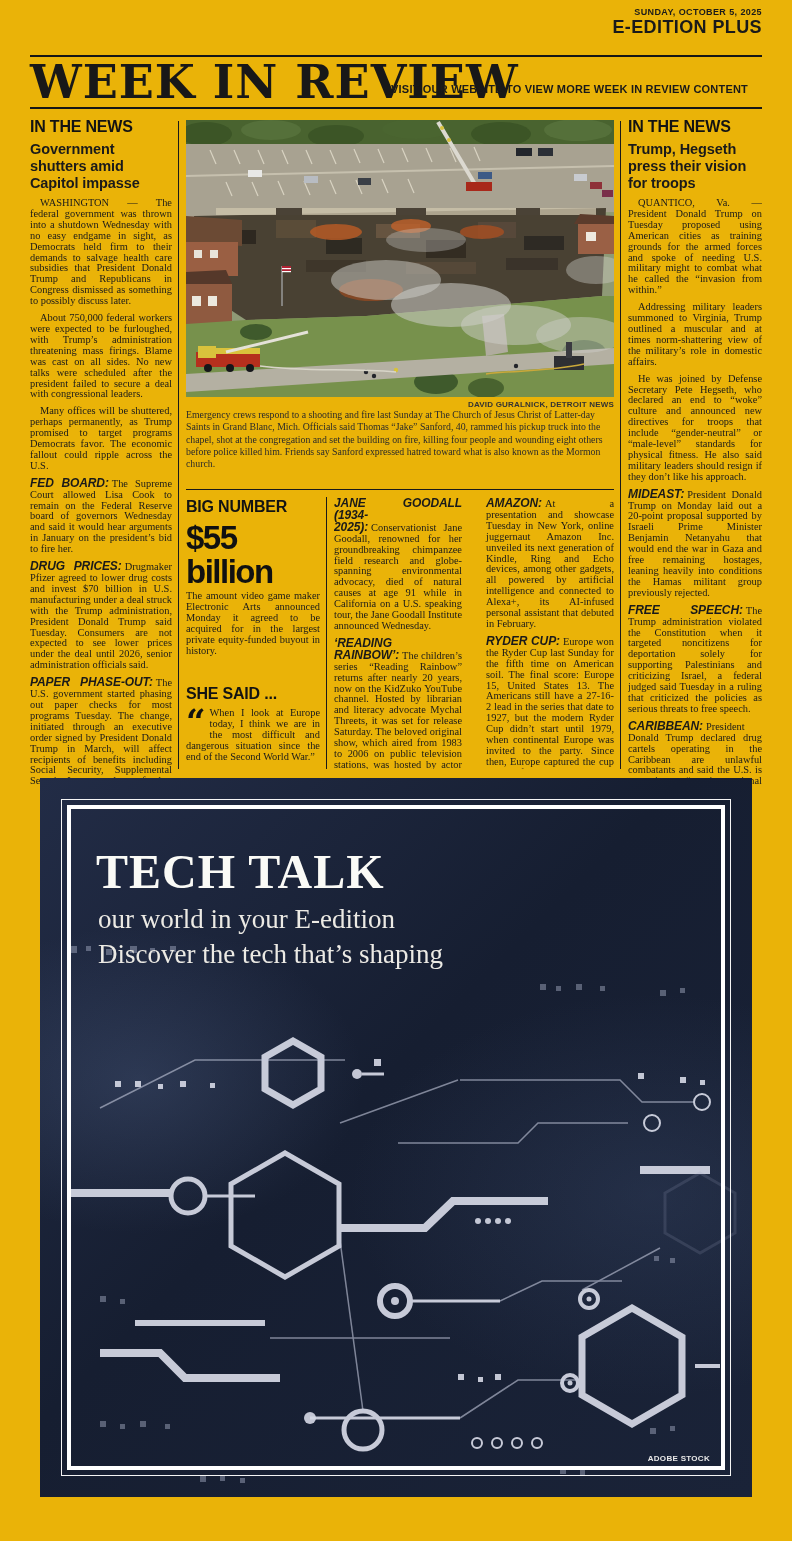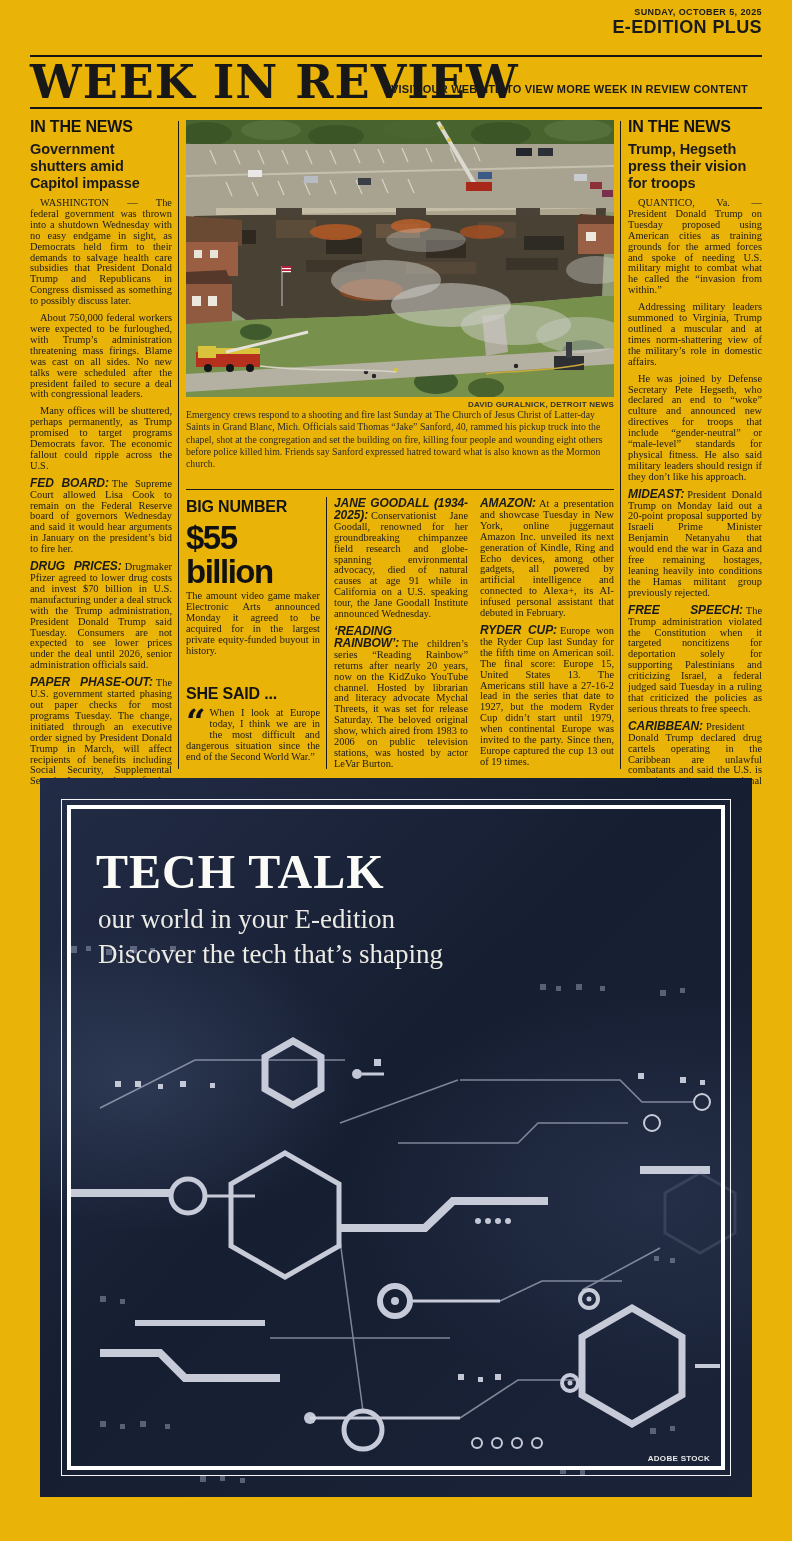--- a/index.html
+++ b/index.html
@@ -50,21 +50,21 @@
   .center-rule { position:absolute; left:186px; top:489px; width:428px; height:1px; background:#1a1a1a; }
   
   .bignumber { position:absolute; left:186px; top:498px; width:134px; height:271px; overflow:hidden; }
   .big-value { font-family:"Liberation Sans",sans-serif; font-weight:800; font-size:33px;
     letter-spacing:-1.5px; line-height:34px; margin:2px 0 2px; color:#111; }
   .bn-kicker2 { margin-top:29px; }
   .quote-mark { float:left; font-family:"DejaVu Serif",serif; font-weight:bold; font-size:34px;
     line-height:26px; padding-right:4px; color:#111; }
   .attribution { font-weight:bold; text-align:right; font-size:10.4px; line-height:11.2px; }
   .watercooler { position:absolute; left:334px; top:498px; width:280px; height:271px; overflow:hidden; }
-  .wc-cols { display:flex; gap:12px; }
+  .wc-cols { display:flex; gap:24px; }
   .wc-col { width:134px; }
   
   .banner { position:absolute; left:40px; top:778px; width:712px; height:719px; overflow:hidden;
     background:
       radial-gradient(ellipse 320px 220px at 14% 42%, rgba(92,112,152,0.28), rgba(0,0,0,0) 70%),
       radial-gradient(ellipse 420px 280px at 86% 58%, rgba(80,100,140,0.22), rgba(0,0,0,0) 72%),
       linear-gradient(135deg, #222c46 0%, #161e31 45%, #1a2338 100%);
   }
   .frame-outer { position:absolute; inset:21px; border:1.5px solid #f5f5f5; pointer-events:none; }
   .frame-inner { position:absolute; inset:27px; border:4px solid #ffffff; pointer-events:none; }

